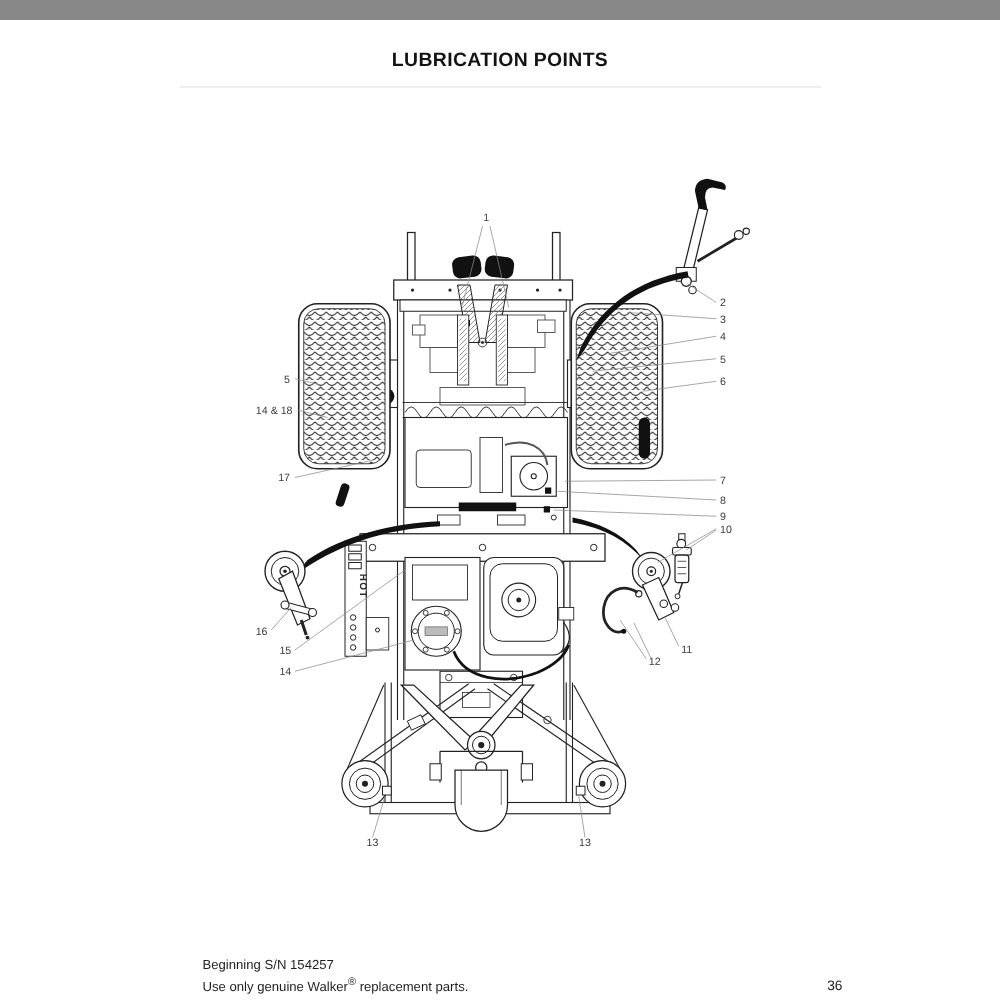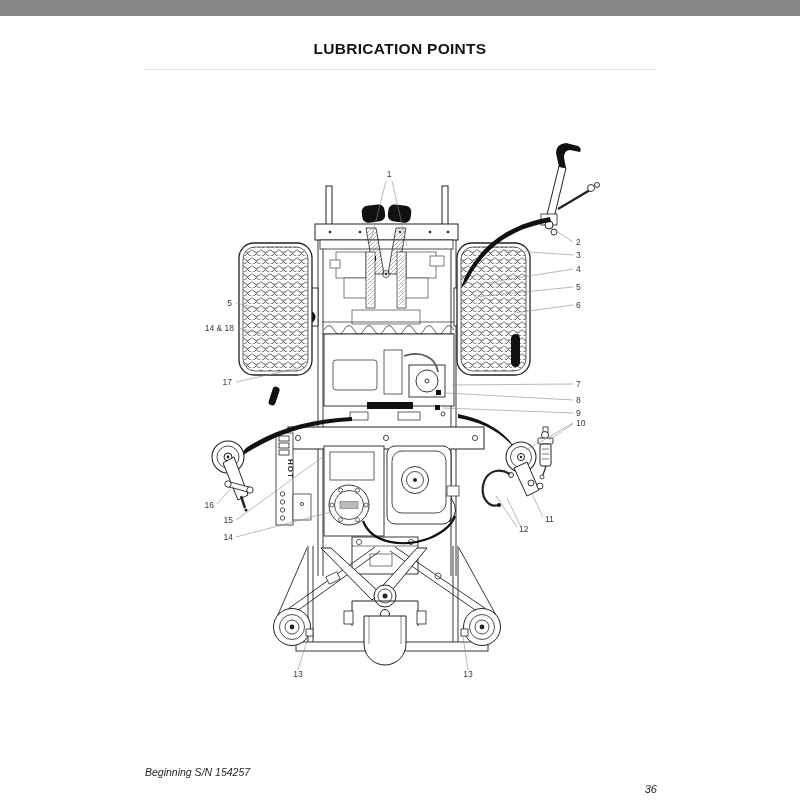--- a/index.html
+++ b/index.html
@@ -12,21 +12,21 @@
     position:absolute;top:24px;left:0;width:100%;text-align:center;
     font-size:15.5px;font-weight:bold;letter-spacing:.3px;color:#141414;
   }
   .title-rule{
     position:absolute;top:53px;left:144px;width:513px;height:1px;background:#e4e4e4;
   }
   .diagram-svg{position:absolute;left:0;top:0;width:800px;height:800px;}
   .page-num{
     position:absolute;right:0;bottom:-1px;font-size:11px;color:#1c1c1c;
   }
-  .footer-wrap{position:absolute;left:145px;top:750px;width:512px;height:28px;font-style:italic;}
+  .footer-wrap{position:absolute;left:162px;top:750px;width:512px;height:28px;}
   .footer-lines{position:absolute;left:0;top:0;font-size:10.5px;line-height:12.5px;}
   .callout-num{font-family:"Liberation Sans","DejaVu Sans",sans-serif;font-size:8.5px;fill:#3a3a3a;}
   .hot-label{font-family:"Liberation Sans","DejaVu Sans",sans-serif;font-size:8px;font-weight:bold;fill:#2a2a2a;letter-spacing:1px;}
 </style>
 </head>
 <body>
 
 <div class="page">
 
   <div class="page-title">LUBRICATION POINTS</div>
@@ -337,17 +337,18 @@
         <line x1="238" y1="312" x2="262" y2="318" stroke="#8a8a8a" stroke-width="0.6"></line>
         <text x="234" y="315" text-anchor="end" class="callout-num">14 &amp; 18</text>
         <line x1="236" y1="287" x2="257" y2="292" stroke="#8a8a8a" stroke-width="0.6"></line>
         <text x="232" y="290" text-anchor="end" class="callout-num">5</text>
       </g>
   </svg>
 
   <div class="footer-wrap">
     <div class="footer-lines">
       <div>Beginning S/N 154257</div>
+      <div><span>Use only genuine </span><span class="brand">Walker</span><sup>®</sup><span> replacement parts.</span></div>
     </div>
     <div class="page-num">36</div>
   </div>
 
 </div>
 
 </body></html>

